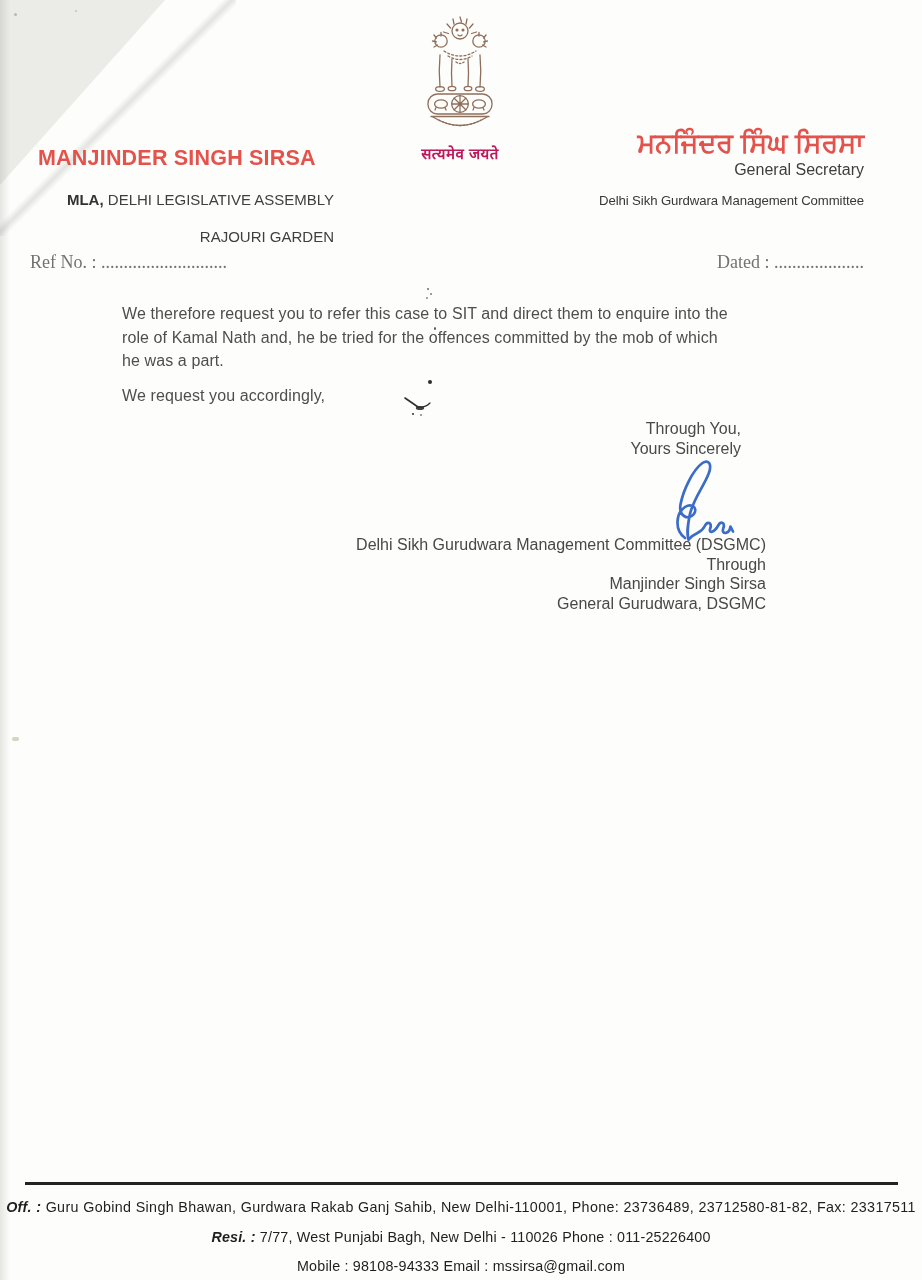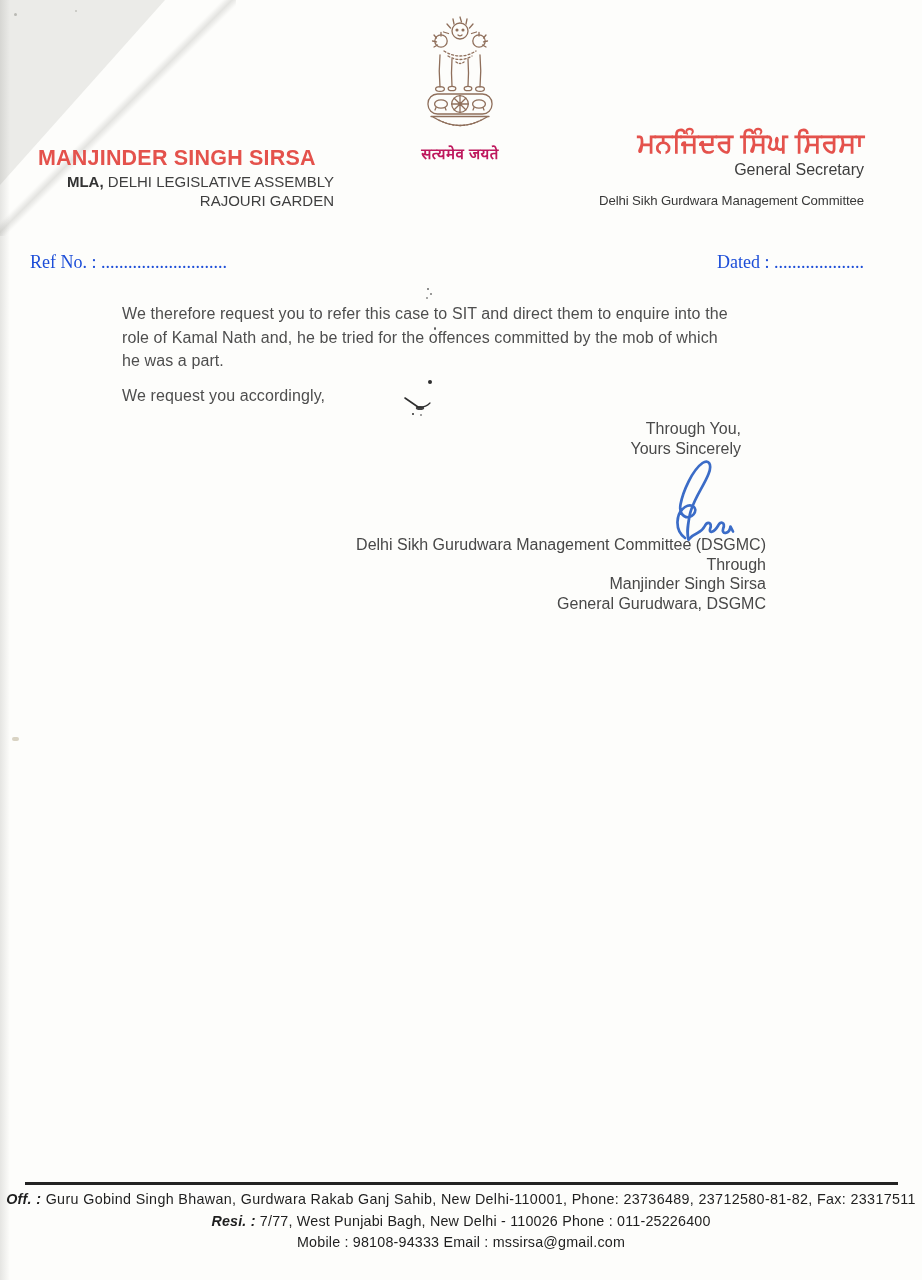--- a/index.html
+++ b/index.html
@@ -35,36 +35,36 @@
     position:absolute;left:392px;top:143px;width:136px;
     text-align:center;font-size:15px;font-weight:bold;color:#be185d;
     letter-spacing:.5px;white-space:nowrap;
   }
   .lh-left{position:absolute;left:38px;top:146px;width:296px;}
   .lh-left .name-en{
     font-size:21.5px;font-weight:700;color:var(--accent-red,#e4524c);
     letter-spacing:.2px;white-space:nowrap;
   }
   .lh-left .sub{
-    text-align:right;font-size:15px;color:#3f3f3f;line-height:16px;margin-top:3px;white-space:nowrap;
+    text-align:right;font-size:15px;color:#3f3f3f;line-height:16px;margin-top:21px;white-space:nowrap;
   }
   .lh-left .sub b{color:#323232;}
   .lh-right{position:absolute;right:58px;top:128px;text-align:right;}
   .lh-right .name-pa{
     font-size:27px;font-weight:700;color:var(--accent-red,#e4524c);line-height:30px;white-space:nowrap;
   }
   .lh-right .role{font-size:16px;color:#3d3d3d;line-height:18px;margin-top:3px;}
   .lh-right .org{font-size:13.2px;color:#383838;line-height:15px;margin-top:14px;letter-spacing:-.1px;}
 
   
   .ref-row{
     position:absolute;left:30px;right:58px;top:252px;
     display:flex;justify-content:space-between;
     font-family:"Liberation Serif","DejaVu Serif",serif;
-    font-size:18px;color:#1d4ed8;
+    font-size:18px;color:#737373;
   }
 
   
   .para1{position:absolute;left:122px;top:302px;font-size:16px;line-height:23.5px;letter-spacing:.1px;}
   .para1 div{white-space:nowrap;}
   .para2{position:absolute;left:122px;top:387px;font-size:16px;white-space:nowrap;letter-spacing:.1px;}
   .closing{
     position:absolute;right:181px;top:419px;text-align:right;
     font-size:16px;line-height:20px;color:#4a4a4a;
   }
@@ -77,21 +77,21 @@
 
   
   .smudge{position:absolute;left:400px;top:376px;width:48px;height:44px;color:#2e2e2e;}
 
   
   .footer-rule{position:absolute;left:25px;top:1182px;width:873px;height:2.5px;background:#232323;}
   .footer{
     position:absolute;left:0;top:1189px;width:100%;
     text-align:center;font-size:14.3px;color:#1f1f1f;
   }
-  .footer .f-line{line-height:21.5px;white-space:nowrap;}
+  .footer .f-line{line-height:21.5px;white-space:nowrap;margin-top:8px;}
   .footer .f1{letter-spacing:.35px;}
   .footer .f2,.footer .f3{letter-spacing:.2px;}
   .footer .lbl{font-style:italic;font-weight:700;}
 </style>
 </head>
 <body>
 
 <div class="page">
 
   <div class="corner-fold"></div>

